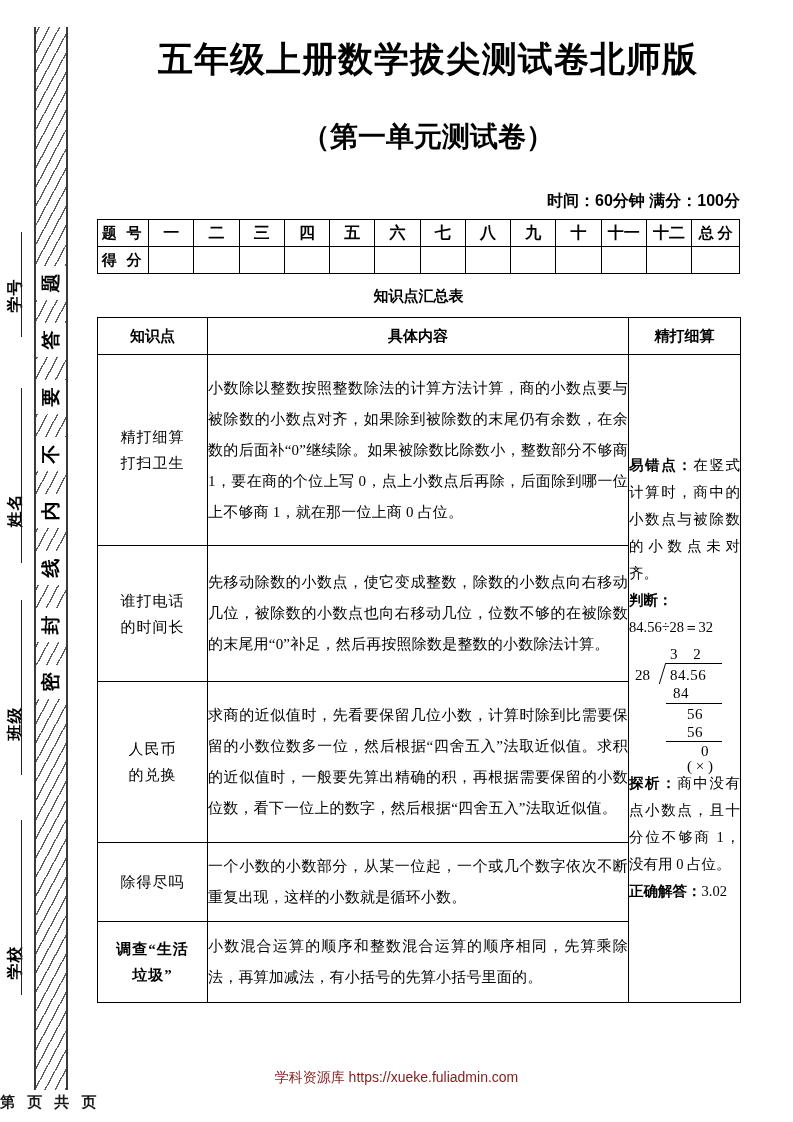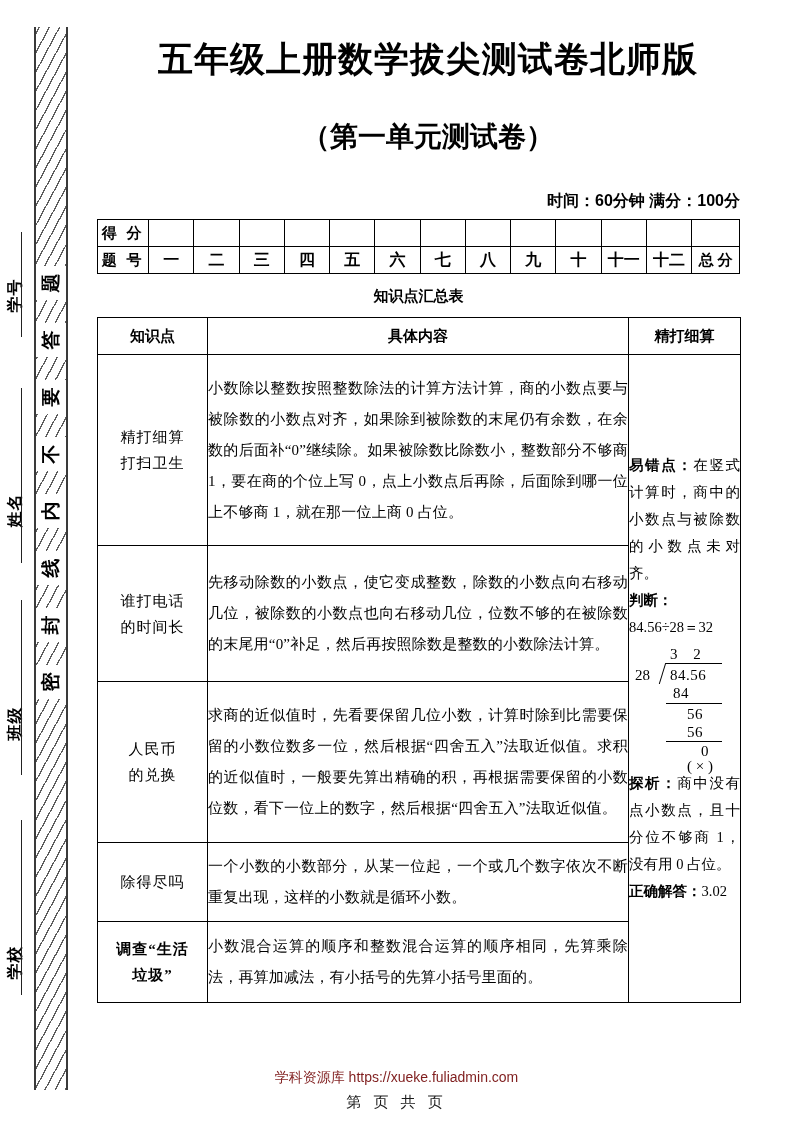--- a/index.html
+++ b/index.html
@@ -236,24 +236,23 @@
     text-align: center;
     font-family: "Liberation Sans", "DejaVu Sans", sans-serif;
     font-size: 14px;
     color: #7f1d1d;
   }
   #footer-page {
     position: absolute;
     left: 0;
     top: 1093px;
     width: 793px;
-    text-align: center;
-    font-family: "Liberation Sans", "DejaVu Sans", sans-serif;
-    font-size: 15px;
-    font-weight: 400;
+    font-family: "Liberation Sans", "DejaVu Sans", sans-serif;
+    font-size: 15px;
+    font-weight: 700;
     color: #1a1a1a;
     letter-spacing: 4px;
   }
 </style>
 </head>
 <body>
 
 <div id="seal-band"></div>
 <div id="seal-text">
     <div class="seal-char" style="top: 640px;">密</div>
@@ -276,51 +275,51 @@
     <div class="info-label" style="top: 952px;">学校</div>
     <div class="info-rule" style="top: 820px; height: 175px;"></div>
   </div>
 
 <div id="doc-title">五年级上册数学拔尖测试卷北师版</div>
 <div id="doc-subtitle">（第一单元测试卷）</div>
 <div id="exam-meta">时间：60分钟  满分：100分</div>
 
 <table id="score-table">
   <tbody id="score-table-body">
-      <tr>
-        <td class="rowhead">得 分</td>
-        <td></td>
-        <td></td>
-        <td></td>
-        <td></td>
-        <td></td>
-        <td></td>
-        <td></td>
-        <td></td>
-        <td></td>
-        <td></td>
-        <td></td>
-        <td></td>
-        <td class="total"></td>
-      </tr>
       <tr>
         <td class="rowhead">题 号</td>
         <td>一</td>
         <td>二</td>
         <td>三</td>
         <td>四</td>
         <td>五</td>
         <td>六</td>
         <td>七</td>
         <td>八</td>
         <td>九</td>
         <td>十</td>
         <td>十一</td>
         <td>十二</td>
         <td class="total">总 分</td>
+      </tr>
+      <tr>
+        <td class="rowhead">得 分</td>
+        <td></td>
+        <td></td>
+        <td></td>
+        <td></td>
+        <td></td>
+        <td></td>
+        <td></td>
+        <td></td>
+        <td></td>
+        <td></td>
+        <td></td>
+        <td></td>
+        <td class="total"></td>
       </tr>
     </tbody>
 </table>
 
 <div id="kt-caption">知识点汇总表</div>
 <table id="knowledge-table">
   <colgroup>
     <col class="col-topic">
       <col class="col-content">
       <col class="col-analysis">

